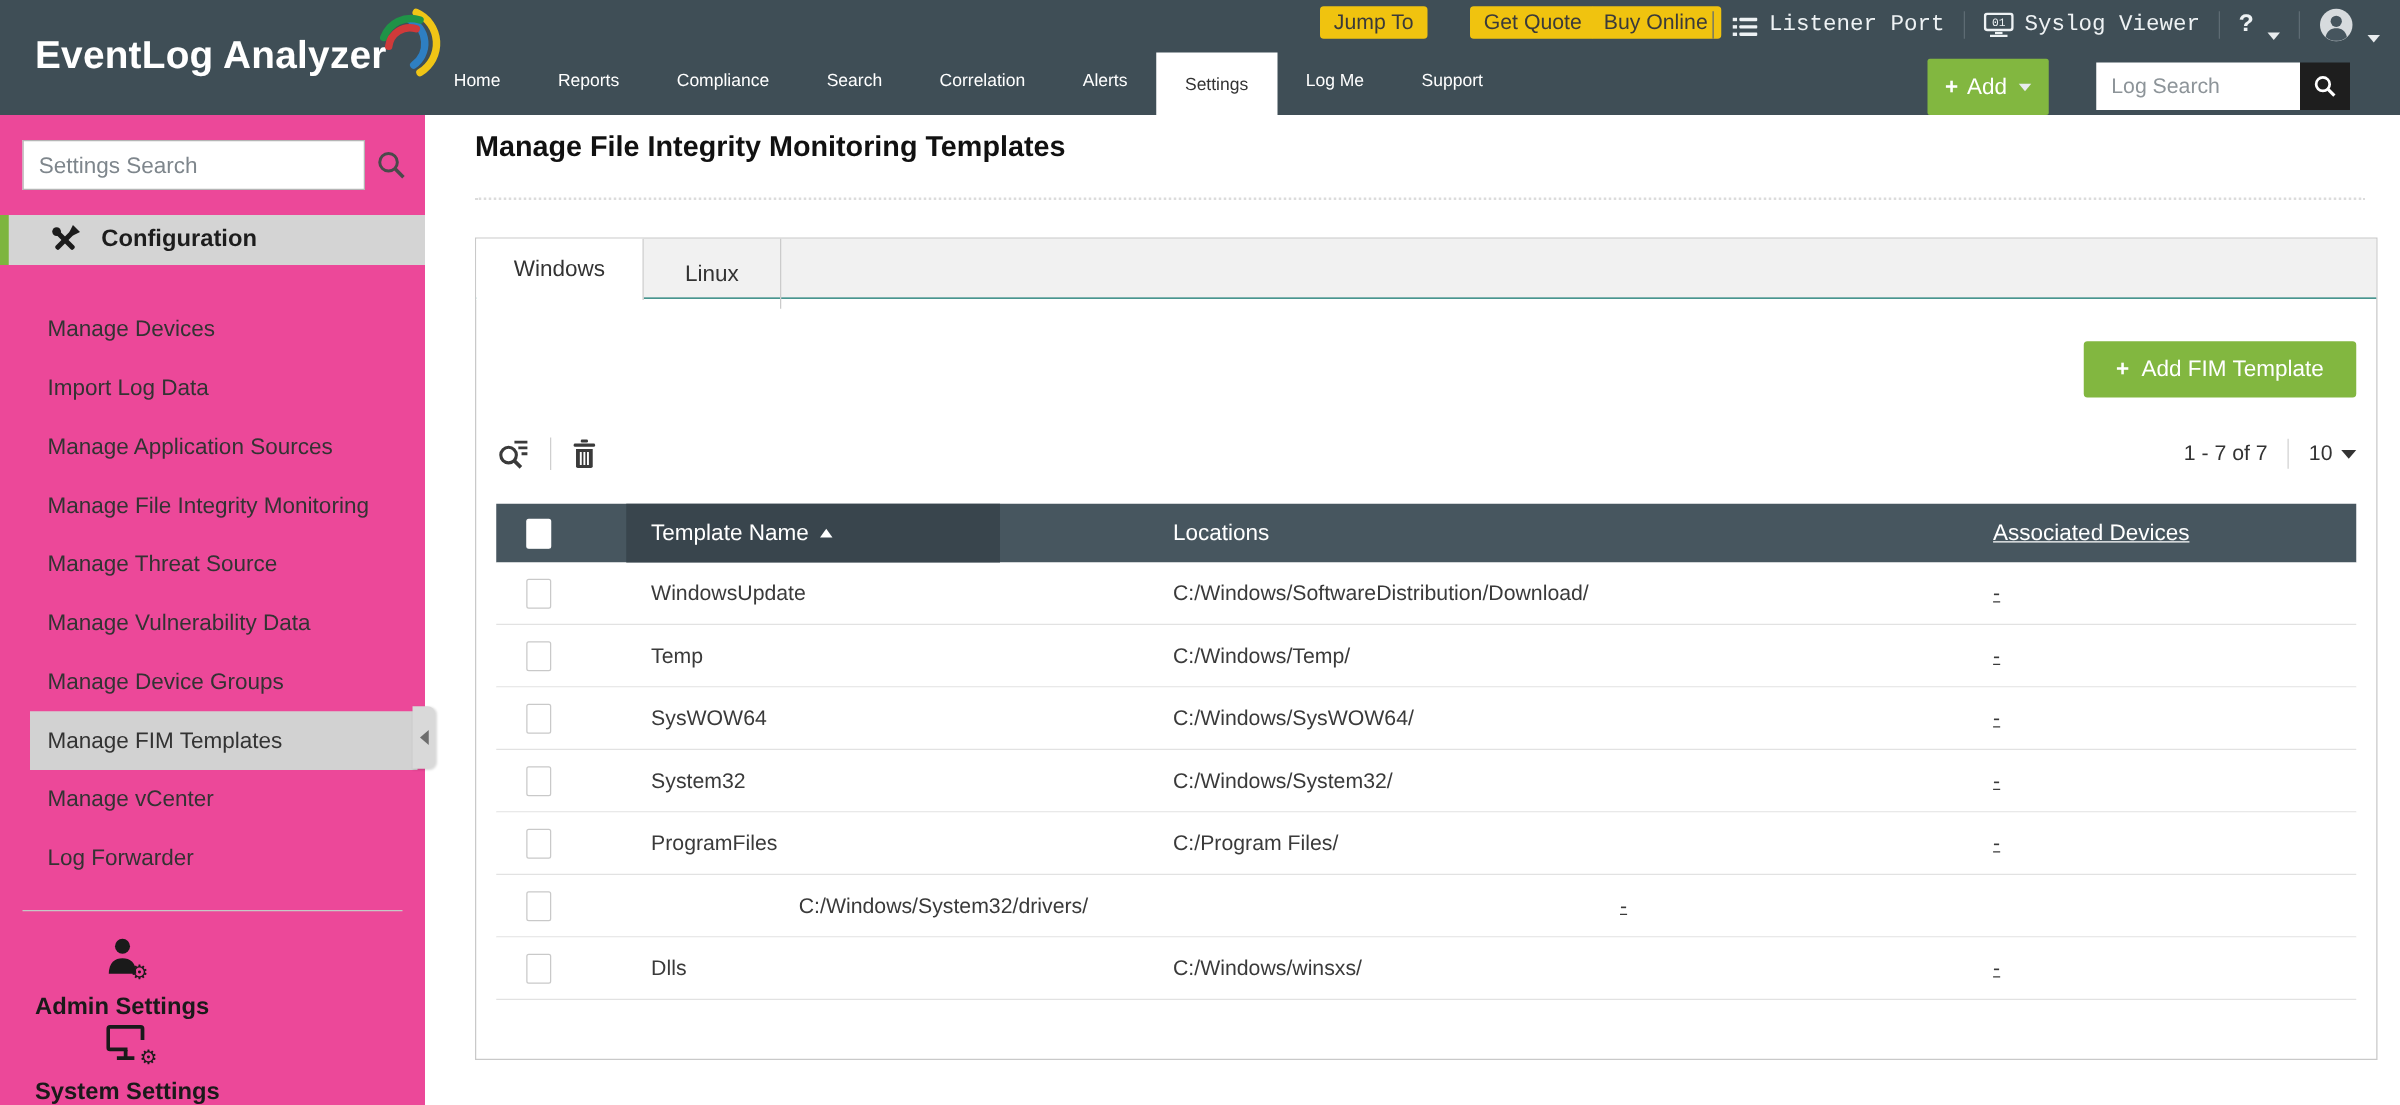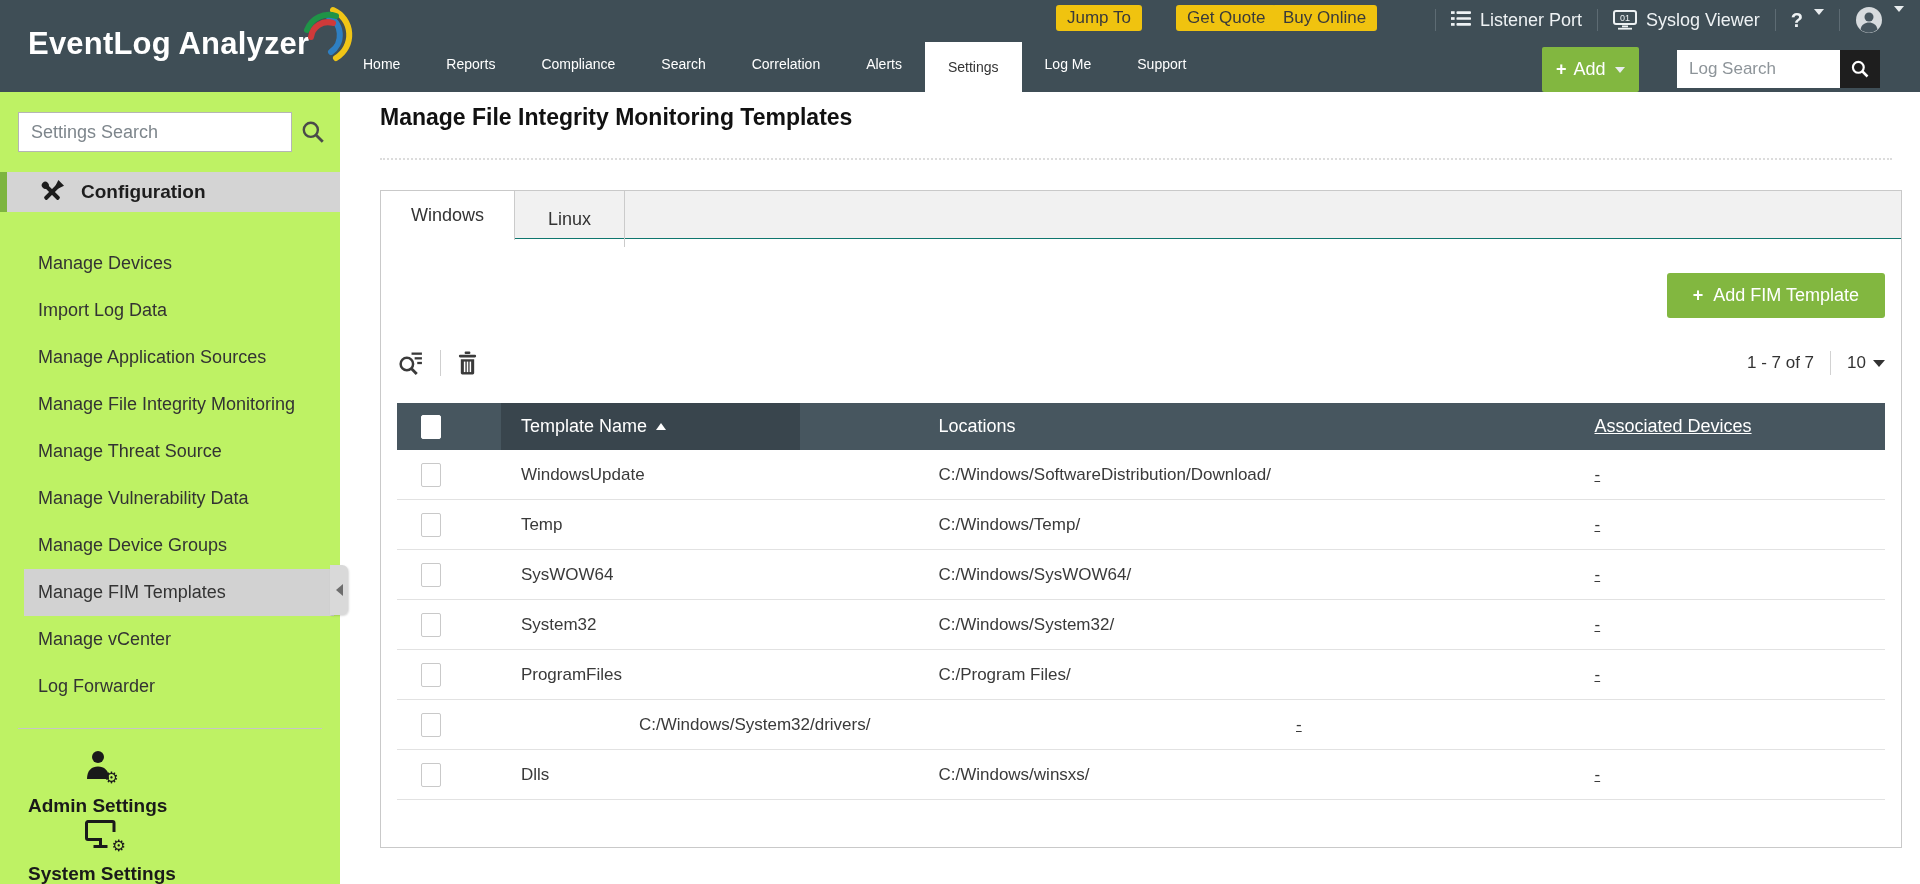--- a/index.html
+++ b/index.html
@@ -9,36 +9,36 @@
     background:#ffffff; position:relative; overflow:hidden; color:#333;
   }
   
   .topbar { position:absolute; left:0; top:0; width:1920px; height:92px; background:#3f4e56; z-index:10; }
   .logo { position:absolute; left:28px; top:24px; display:flex; align-items:center; cursor:pointer; }
   .logo-text { color:#fff; font-size:31px; font-weight:600; letter-spacing:.2px; }
   .logo-swoosh { margin-left:-6px; margin-top:-20px; }
   .pill { position:absolute; top:5px; background:#f0c30f; color:#3a3a3a; font-size:17px; padding:3px 11px; border-radius:3px; cursor:pointer; white-space:nowrap; }
   .pill-jump { left:1056px; } .pill-quote { left:1176px; } .pill-buy { left:1272px; }
   .utils { position:absolute; right:16px; top:6px; display:flex; align-items:center; gap:15px; color:#eef2f4; }
-  .util-item { display:flex; align-items:flex-start; gap:9px; font-size:18px; cursor:pointer; white-space:nowrap; }
+  .util-item { display:flex; align-items:flex-end; gap:9px; font-size:18px; cursor:pointer; white-space:nowrap;font-family:Liberation Mono, monospace; }
   .vdiv { width:1px; height:22px; background:#5d6b73; }
   .help-q { font-size:20px; font-weight:bold; }
   .caret-down { width:0; height:0; border-left:5px solid transparent; border-right:5px solid transparent; border-top:6px solid #e8ecee; margin-left:2px; }
   .nav { position:absolute; left:340px; top:36px; height:56px; display:flex; align-items:center; }
   .nav-item { color:#fff; font-size:14px; padding:0 23px; height:56px; display:flex; align-items:center; cursor:pointer; }
   .nav-item.active { background:#fff; color:#333; height:50px; align-self:flex-end; padding-top:0; }
   .add-btn { position:absolute; left:1542px; top:47px; height:45px; min-width:92px; background:#82b740; color:#fff;
              display:flex; align-items:center; justify-content:center; gap:7px; font-size:18px; cursor:pointer; border-radius:2px; padding:0 14px; }
   .plus-icon::before { content:"+"; font-weight:bold; }
   .log-search-wrap { position:absolute; left:1677px; top:50px; display:flex; }
   .log-search { width:163px; height:38px; border:none; padding:0 12px; font-size:17px; color:#333; background:#fff; outline:none; }
   .log-search::placeholder { color:#8d9499; }
   .log-search-btn { width:40px; height:38px; background:#1e1e1e; border:none; display:flex; align-items:center; justify-content:center; cursor:pointer; }
   
-  .sidebar { position:absolute; left:0; top:92px; width:340px; height:792px; background:#bef264; z-index:5; }
+  .sidebar { position:absolute; left:0; top:92px; width:340px; height:792px; background:#ec4899; z-index:5; }
   .sb-search { position:absolute; left:18px; top:20px; width:274px; height:40px; background:#fff; border:1px solid #b5b5b5; }
   .sb-search input { width:100%; height:100%; border:none; outline:none; padding:0 12px; font-size:18px; color:#333; background:transparent; }
   .sb-search input::placeholder { color:#7e868c; }
   .sb-search-btn { position:absolute; left:300px; top:27px; background:none; border:none; color:#4a4a4a; cursor:pointer; }
   .sb-config { position:absolute; left:0; top:80px; width:340px; height:40px; background:#d4d4d4; border-left:7px solid #7db53f; display:flex; align-items:center; cursor:pointer; }
   .sb-config-icon { margin-left:30px; display:flex; }
   .sb-config-label { margin-left:14px; font-size:19px; font-weight:bold; color:#1d1d1d; }
   .sb-items { position:absolute; left:0; top:148px; width:340px; list-style:none; }
   .sb-item { height:47px; padding:0 6px 0 24px; cursor:pointer; }
   .sb-item-inner { height:47px; display:flex; align-items:center; padding-left:14px; font-size:18px; color:#333; }

